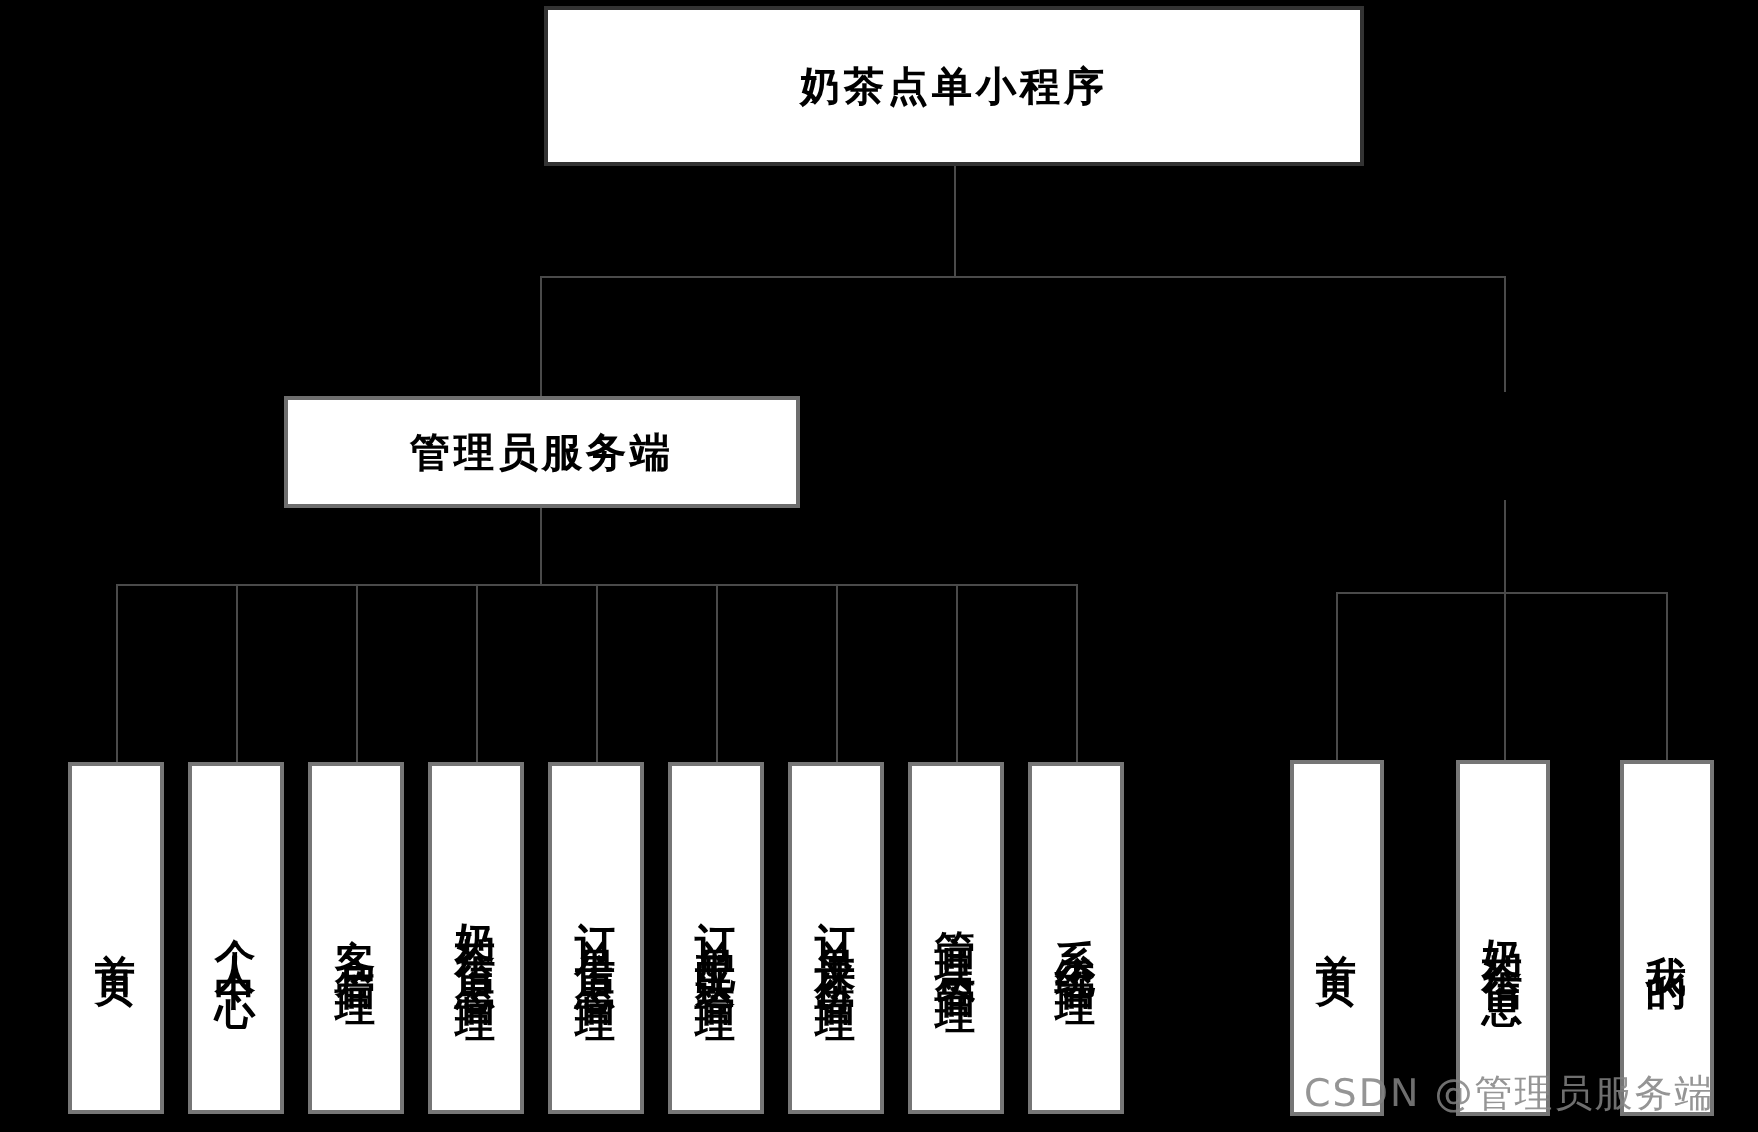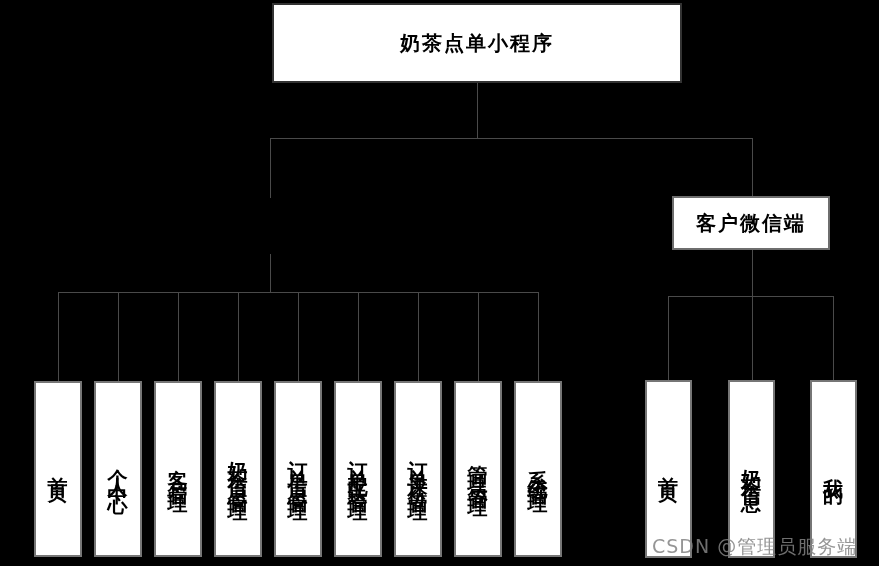--- a/index.html
+++ b/index.html
@@ -68,22 +68,22 @@
 
   <div class="node node-root" style="left:272px; top:3px; width:410px; height:80px;">
     <span>奶茶点单小程序</span>
   </div>
 
   <div class="line vline" style="left:477px; top:83px; height:55px;"></div>
   <div class="line hline" style="left:270px; top:138px; width:483px;"></div>
   <div class="line vline" style="left:270px; top:138px; height:60px;"></div>
   <div class="line vline" style="left:752px; top:138px; height:58px;"></div>
 
-  <div class="node node-branch" style="left:672px; top:196px; width:158px; height:54px;">
-    <span>客户微信端</span>
+  <div class="node node-branch" style="left:142px; top:198px; width:258px; height:56px;">
+    <span>管理员服务端</span>
   </div>
 
   <div class="line vline" style="left:270px; top:254px; height:39px;"></div>
   <div class="line hline" style="left:58px; top:292px; width:481px;"></div>
   <div class="line vline" style="left:58px;  top:292px; height:89px;"></div>
   <div class="line vline" style="left:118px; top:292px; height:89px;"></div>
   <div class="line vline" style="left:178px; top:292px; height:89px;"></div>
   <div class="line vline" style="left:238px; top:292px; height:89px;"></div>
   <div class="line vline" style="left:298px; top:292px; height:89px;"></div>
   <div class="line vline" style="left:358px; top:292px; height:89px;"></div>

